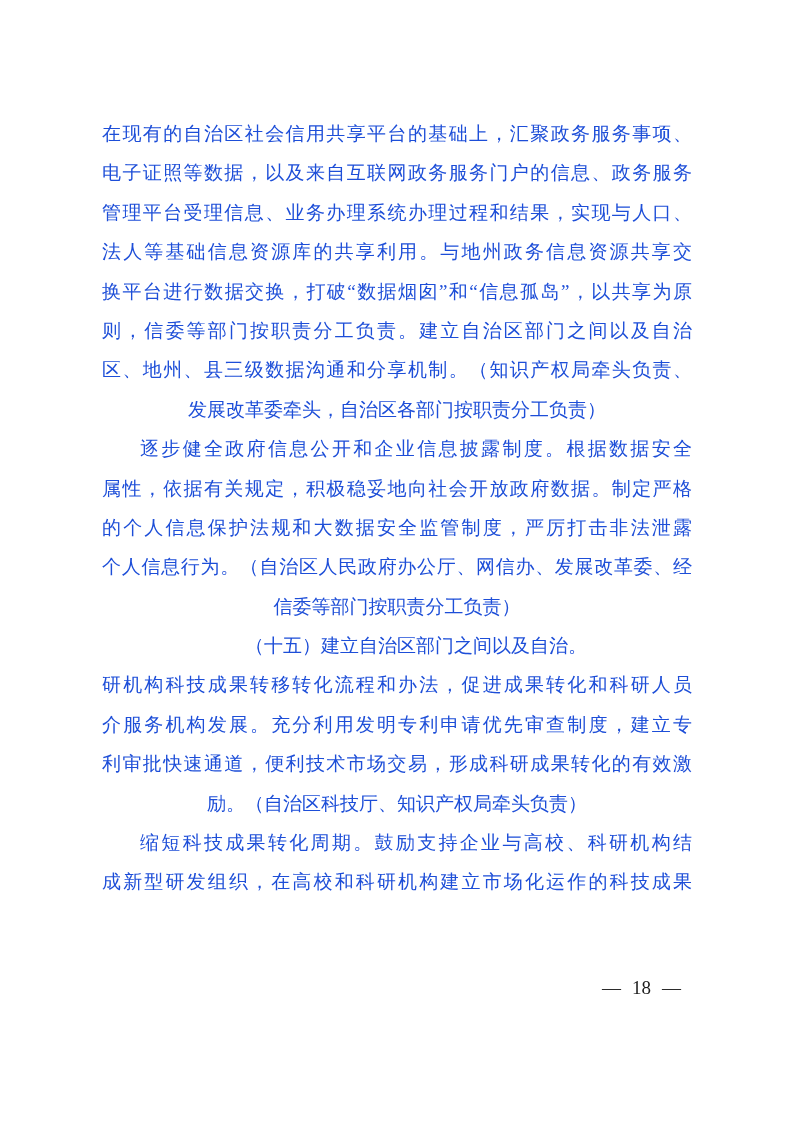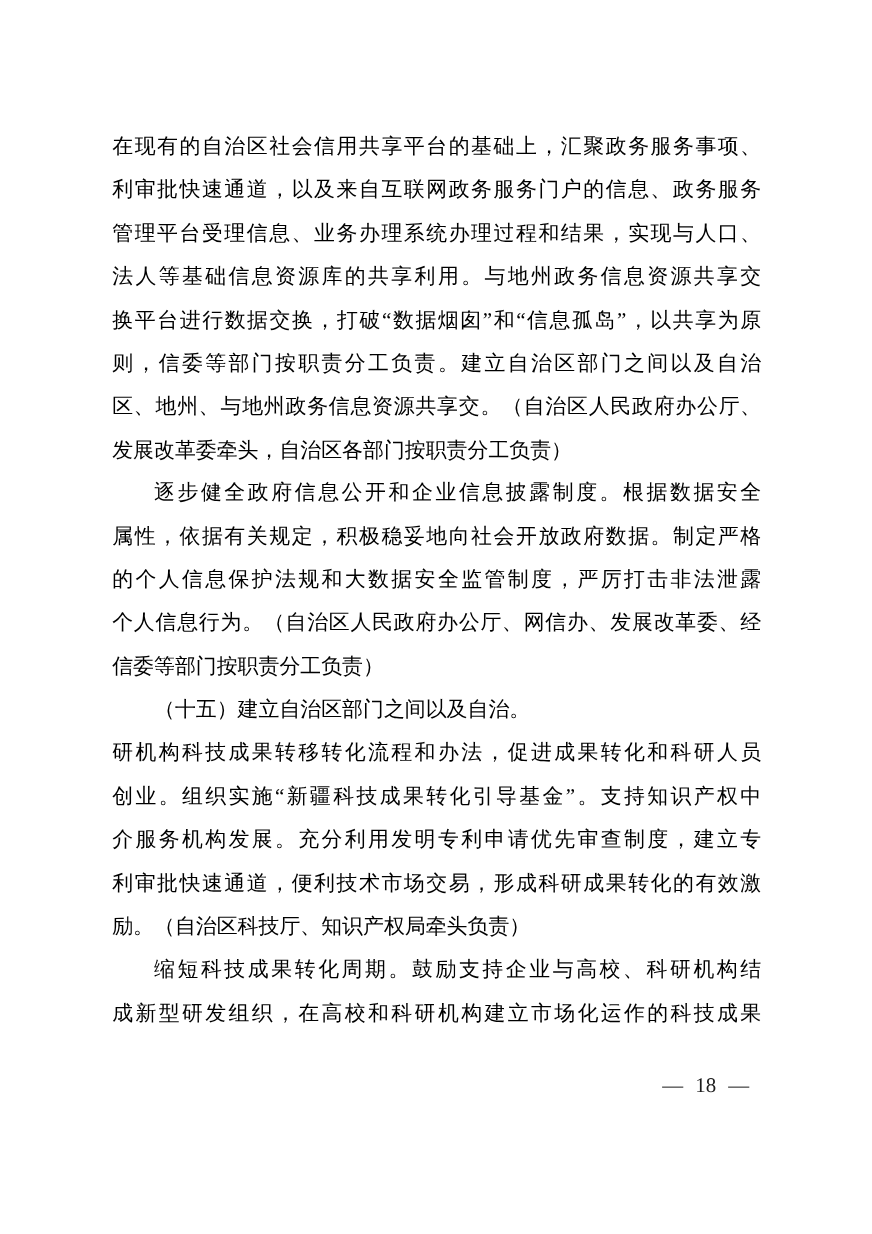--- a/index.html
+++ b/index.html
@@ -19,29 +19,29 @@
     position: absolute;
     left: 102px;
     top: 114px;
     width: 590px;
   }
   .para { margin: 0; padding: 0; }
   .line {
     font-size: 19px;
     height: 39.4px;
     line-height: 39.4px;
-    color: #000000;
+    color: #1d4ed8;
     white-space: nowrap;
     text-align: justify;
     text-align-last: justify;
     -moz-text-align-last: justify;
     text-justify: inter-character;
   }
   .line.plain {
-    text-align: left;
+    text-align: center;
     text-align-last: auto;
     -moz-text-align-last: auto;
   }
   .line.indent { text-indent: 38px; }
   .page-footer {
     position: absolute;
     top: 977px;
     right: 112px;
     display: flex;
     align-items: center;
@@ -51,44 +51,43 @@
   }
 </style>
 </head>
 <body>
 
 <main class="page">
   <section class="doc-body">
 
     <div class="para">
       <div class="line">在现有的自治区社会信用共享平台的基础上，汇聚政务服务事项、</div>
-      <div class="line">利审批快速通道，以及来自互联网政务服务门户的信息、政务服务</div>
+      <div class="line">电子证照等数据，以及来自互联网政务服务门户的信息、政务服务</div>
       <div class="line">管理平台受理信息、业务办理系统办理过程和结果，实现与人口、</div>
       <div class="line">法人等基础信息资源库的共享利用。与地州政务信息资源共享交</div>
       <div class="line">换平台进行数据交换，打破“数据烟囱”和“信息孤岛”，以共享为原</div>
       <div class="line">则，信委等部门按职责分工负责。建立自治区部门之间以及自治</div>
-      <div class="line">区、地州、与地州政务信息资源共享交。（自治区人民政府办公厅、</div>
+      <div class="line">区、地州、县三级数据沟通和分享机制。（知识产权局牵头负责、</div>
       <div class="line plain">发展改革委牵头，自治区各部门按职责分工负责）</div>
     </div>
 
     <div class="para">
       <div class="line indent">逐步健全政府信息公开和企业信息披露制度。根据数据安全</div>
       <div class="line">属性，依据有关规定，积极稳妥地向社会开放政府数据。制定严格</div>
       <div class="line">的个人信息保护法规和大数据安全监管制度，严厉打击非法泄露</div>
       <div class="line">个人信息行为。（自治区人民政府办公厅、网信办、发展改革委、经</div>
       <div class="line plain">信委等部门按职责分工负责）</div>
     </div>
 
     <div class="para">
       <div class="line plain indent">（十五）建立自治区部门之间以及自治。</div>
     </div>
 
     <div class="para">
       <div class="line">研机构科技成果转移转化流程和办法，促进成果转化和科研人员</div>
-      <div class="line">创业。组织实施“新疆科技成果转化引导基金”。支持知识产权中</div>
       <div class="line">介服务机构发展。充分利用发明专利申请优先审查制度，建立专</div>
       <div class="line">利审批快速通道，便利技术市场交易，形成科研成果转化的有效激</div>
       <div class="line plain">励。（自治区科技厅、知识产权局牵头负责）</div>
     </div>
 
     <div class="para">
       <div class="line indent">缩短科技成果转化周期。鼓励支持企业与高校、科研机构结</div>
       <div class="line">成新型研发组织，在高校和科研机构建立市场化运作的科技成果</div>
     </div>
 

